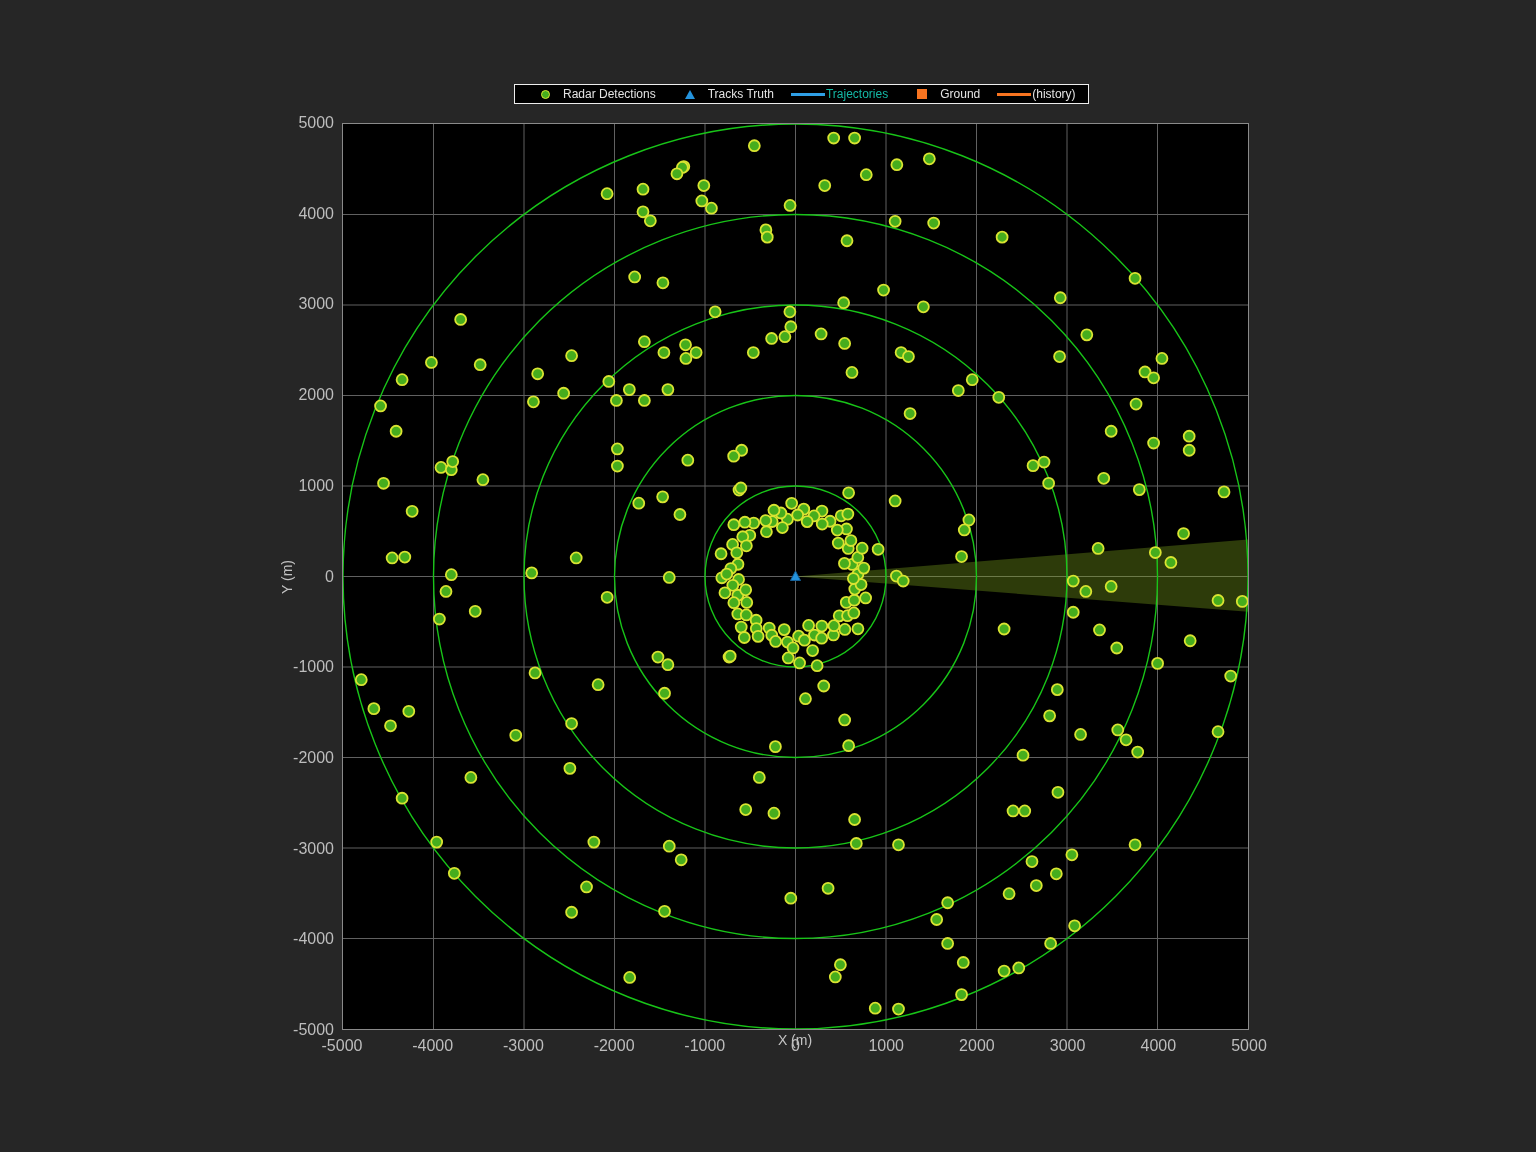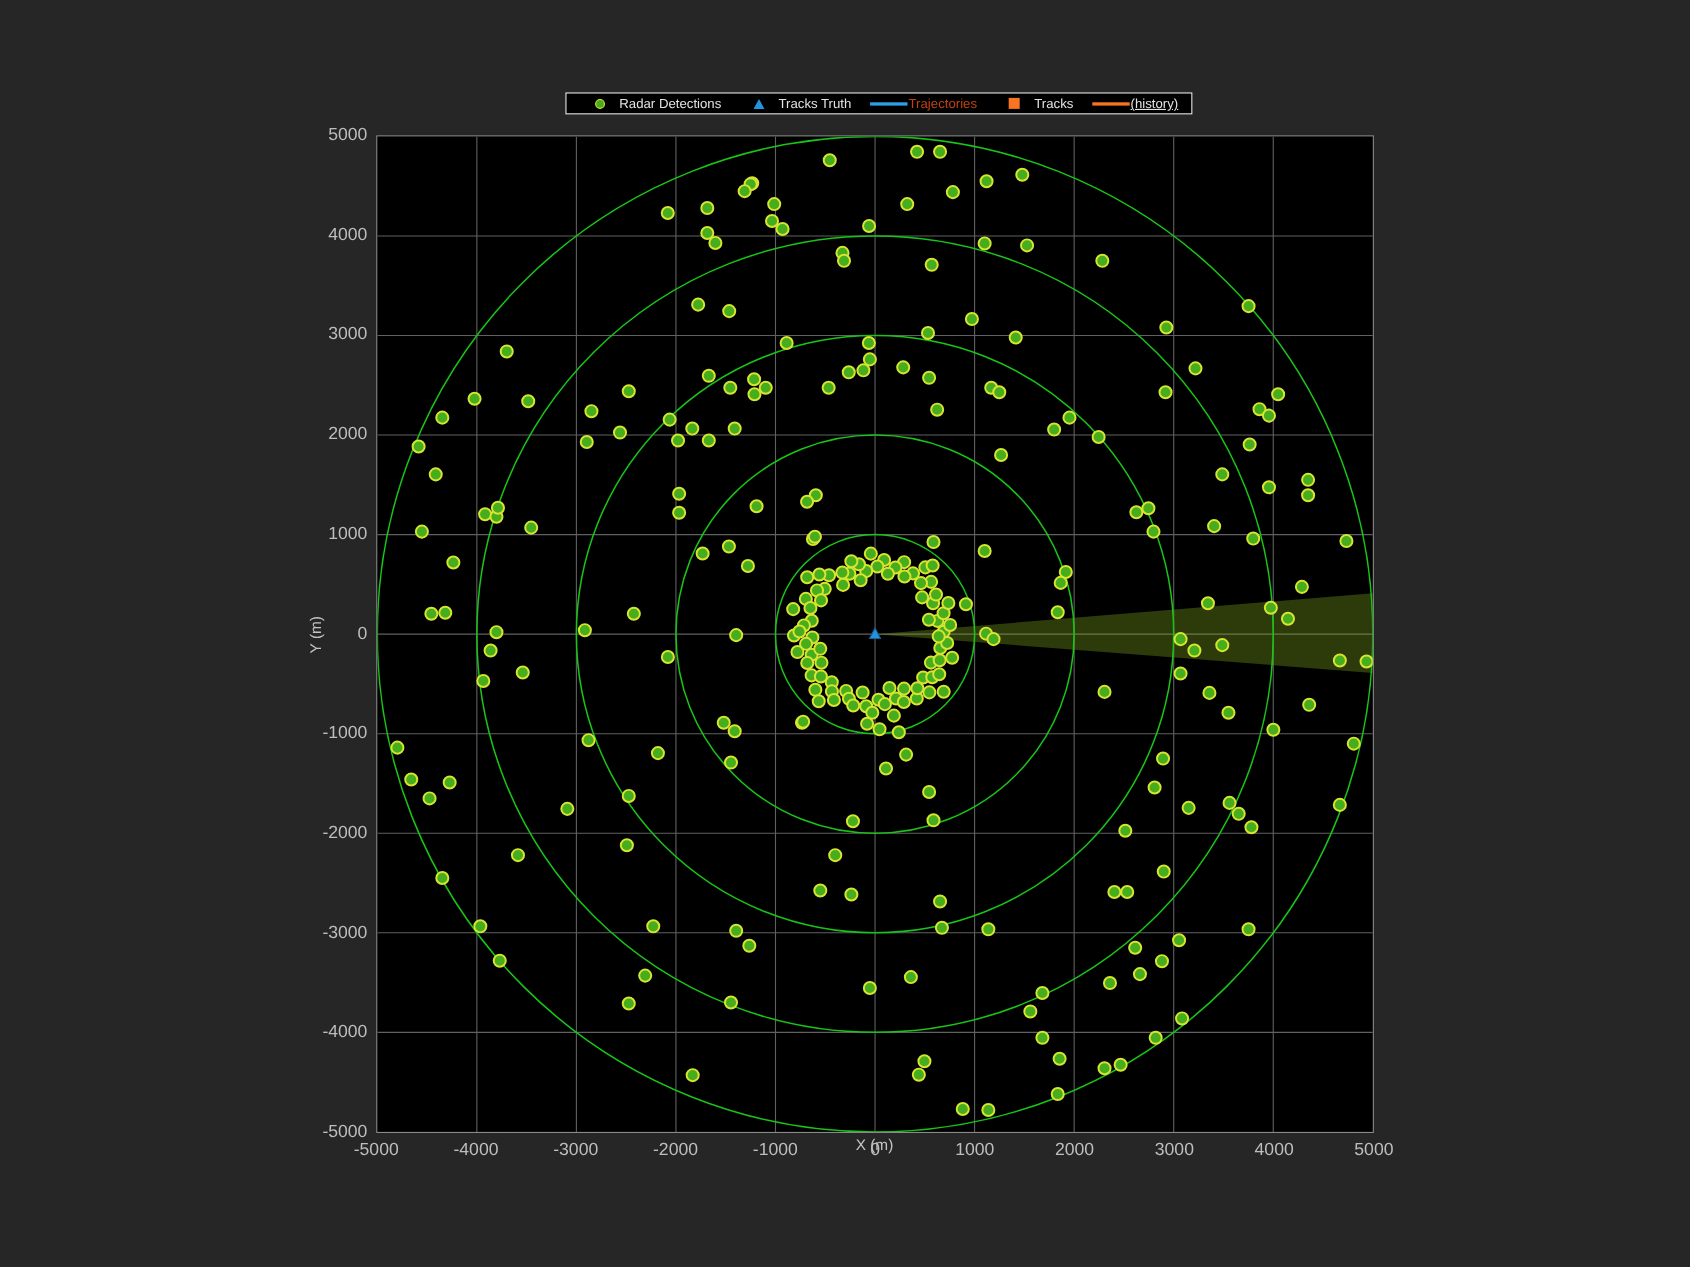--- a/index.html
+++ b/index.html
@@ -6,21 +6,21 @@
   .figure{position:relative;width:1536px;height:1152px;background:#262626;overflow:hidden;
           font-family:"Liberation Sans",sans-serif;}
   .axes{position:absolute;left:342px;top:123px;width:907px;height:907px;background:#000;
         border:1px solid #8a8a8a;box-sizing:border-box;}
   .axes svg{display:block;width:100%;height:100%;}
   .legend{position:absolute;left:514px;top:84px;height:20px;background:#000;
           border:1px solid #ededed;display:flex;align-items:flex-start;padding:0 12px;box-sizing:border-box;}
   .lg-item{display:flex;align-items:center;height:100%;}
   .lg-markerbox{width:36px;display:flex;align-items:center;justify-content:center;}
   .lg-label{color:#e3e3e3;font-size:12px;white-space:nowrap;padding-right:16px;}
-  .lg-item:last-child .lg-label{padding-right:0;text-decoration:underline;}
+  .lg-item:last-child .lg-label{padding-right:0;}
   .m-dot{width:7px;height:7px;border-radius:50%;}
   .m-tri{width:0;height:0;border-left:5px solid transparent;border-right:5px solid transparent;}
   .m-hline{width:34px;height:3px;}
   .m-sq{width:10px;height:10px;}
   .tick{position:absolute;color:#bdbdbd;font-size:16px;white-space:nowrap;}
   .axlabel{position:absolute;color:#c3c3c3;font-size:14px;}
   #ylabel{transform:translate(-50%,-50%) rotate(-90deg);}
   #xlabel{transform:translate(-50%,0);}
 </style>
 </head>
@@ -38,27 +38,27 @@
     <div class="lg-item">
       <span class="lg-markerbox">
           <span class="m-tri" id="lm-tri" style="border-bottom: 9px solid rgb(36, 147, 221);"></span>
         </span>
       <span class="lg-label" style="color: rgb(227, 227, 227);">Tracks Truth</span>
     </div>
     <div class="lg-item">
       <span class="lg-markerbox">
           <span class="m-hline" id="lm-bline" style="background: rgb(47, 159, 230);"></span>
         </span>
-      <span class="lg-label" style="color: #c2410c;">Trajectories</span>
+      <span class="lg-label" style="color: #14b8a6;">Trajectories</span>
     </div>
     <div class="lg-item">
       <span class="lg-markerbox">
           <span class="m-sq" id="lm-sq" style="background: rgb(248, 116, 32);"></span>
         </span>
-      <span class="lg-label" style="color: rgb(227, 227, 227);">Tracks</span>
+      <span class="lg-label" style="color: rgb(227, 227, 227);">Ground</span>
     </div>
     <div class="lg-item">
       <span class="lg-markerbox">
           <span class="m-hline" id="lm-oline" style="background: rgb(248, 116, 32);"></span>
         </span>
       <span class="lg-label" style="color: rgb(227, 227, 227);">(history)</span>
     </div>
   </div>
 
   <div class="axes" id="axes" style="background: rgb(0, 0, 0); border-color: rgb(138, 138, 138);">

